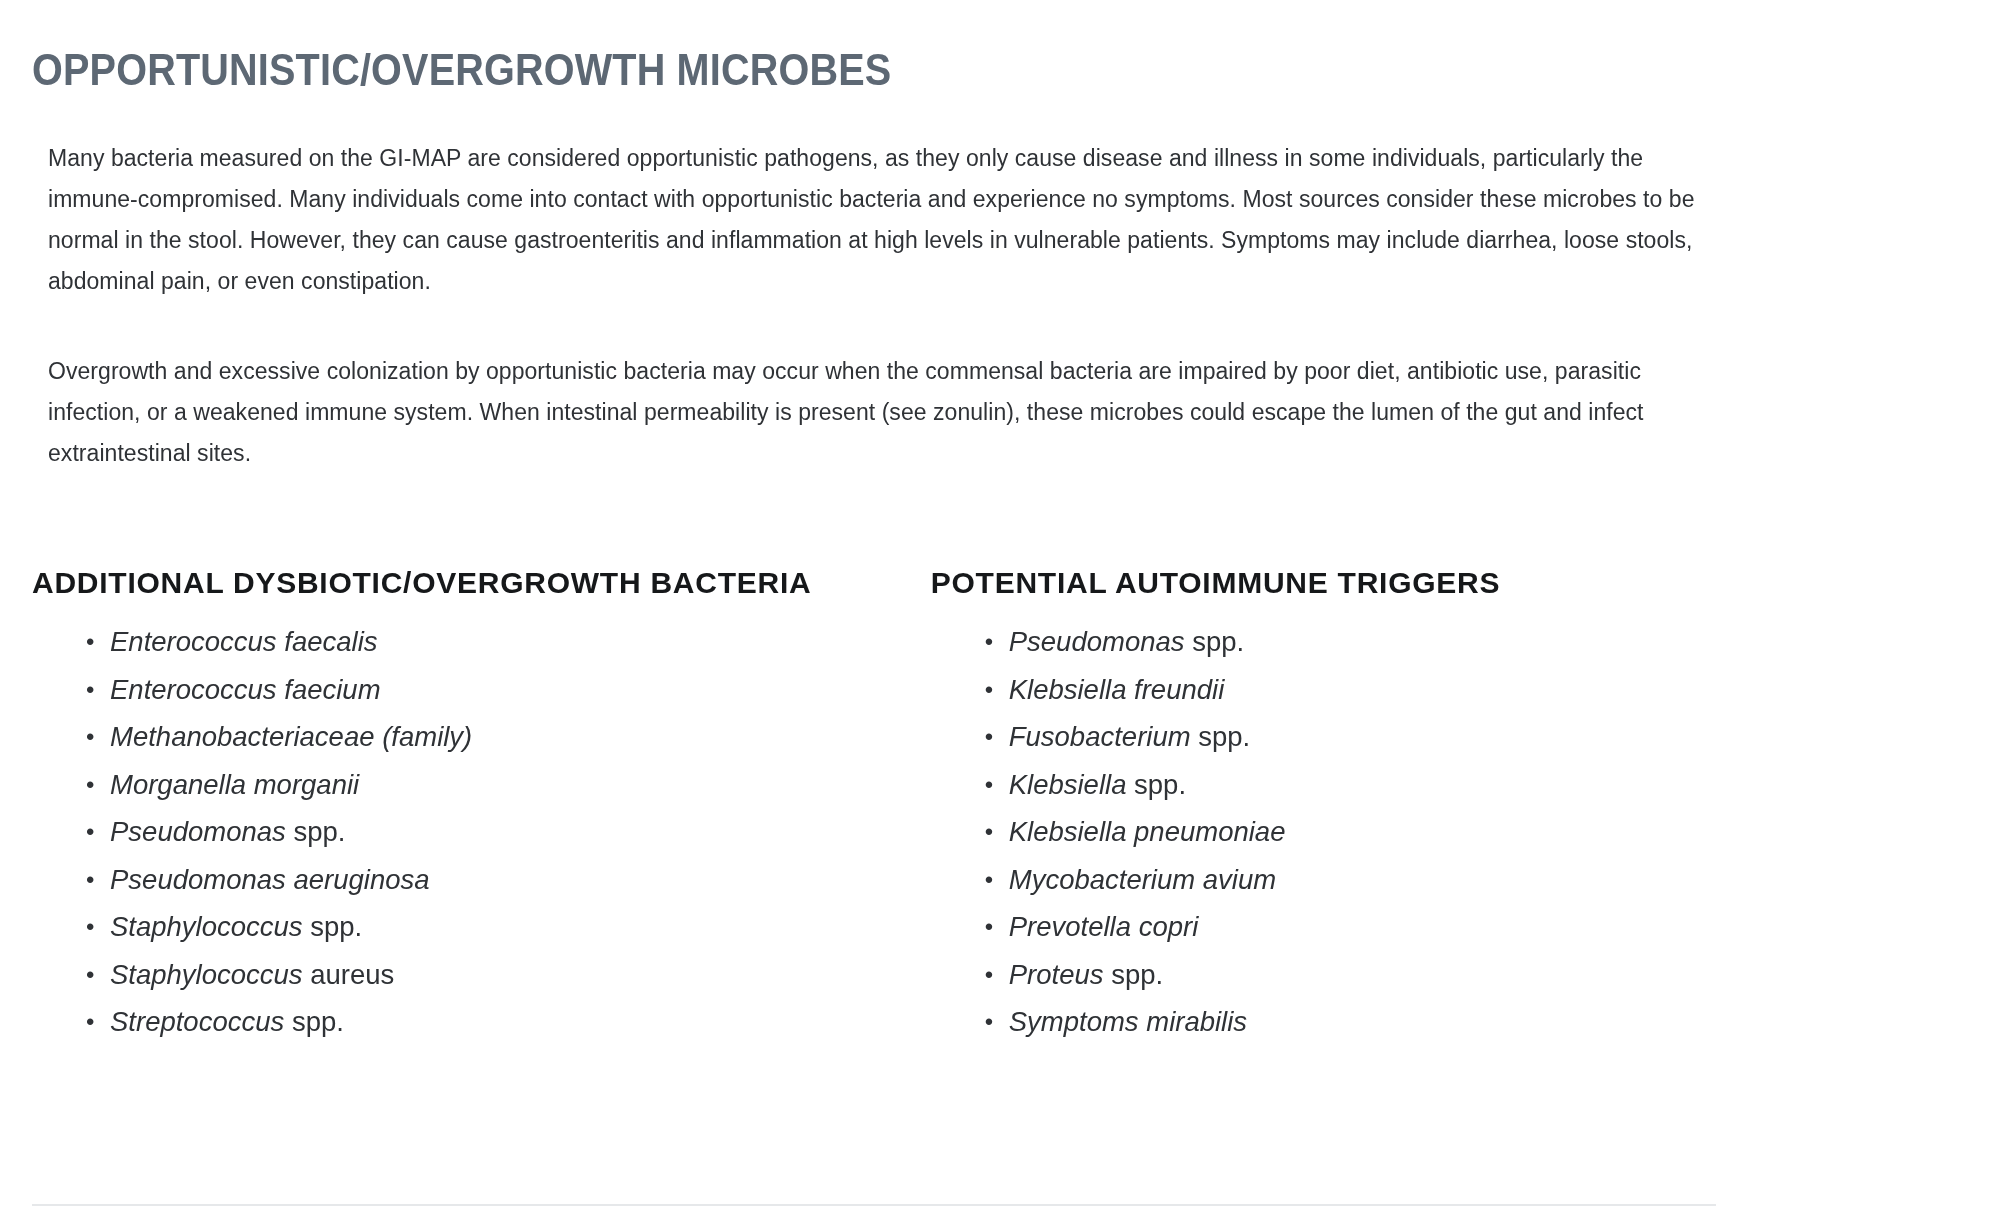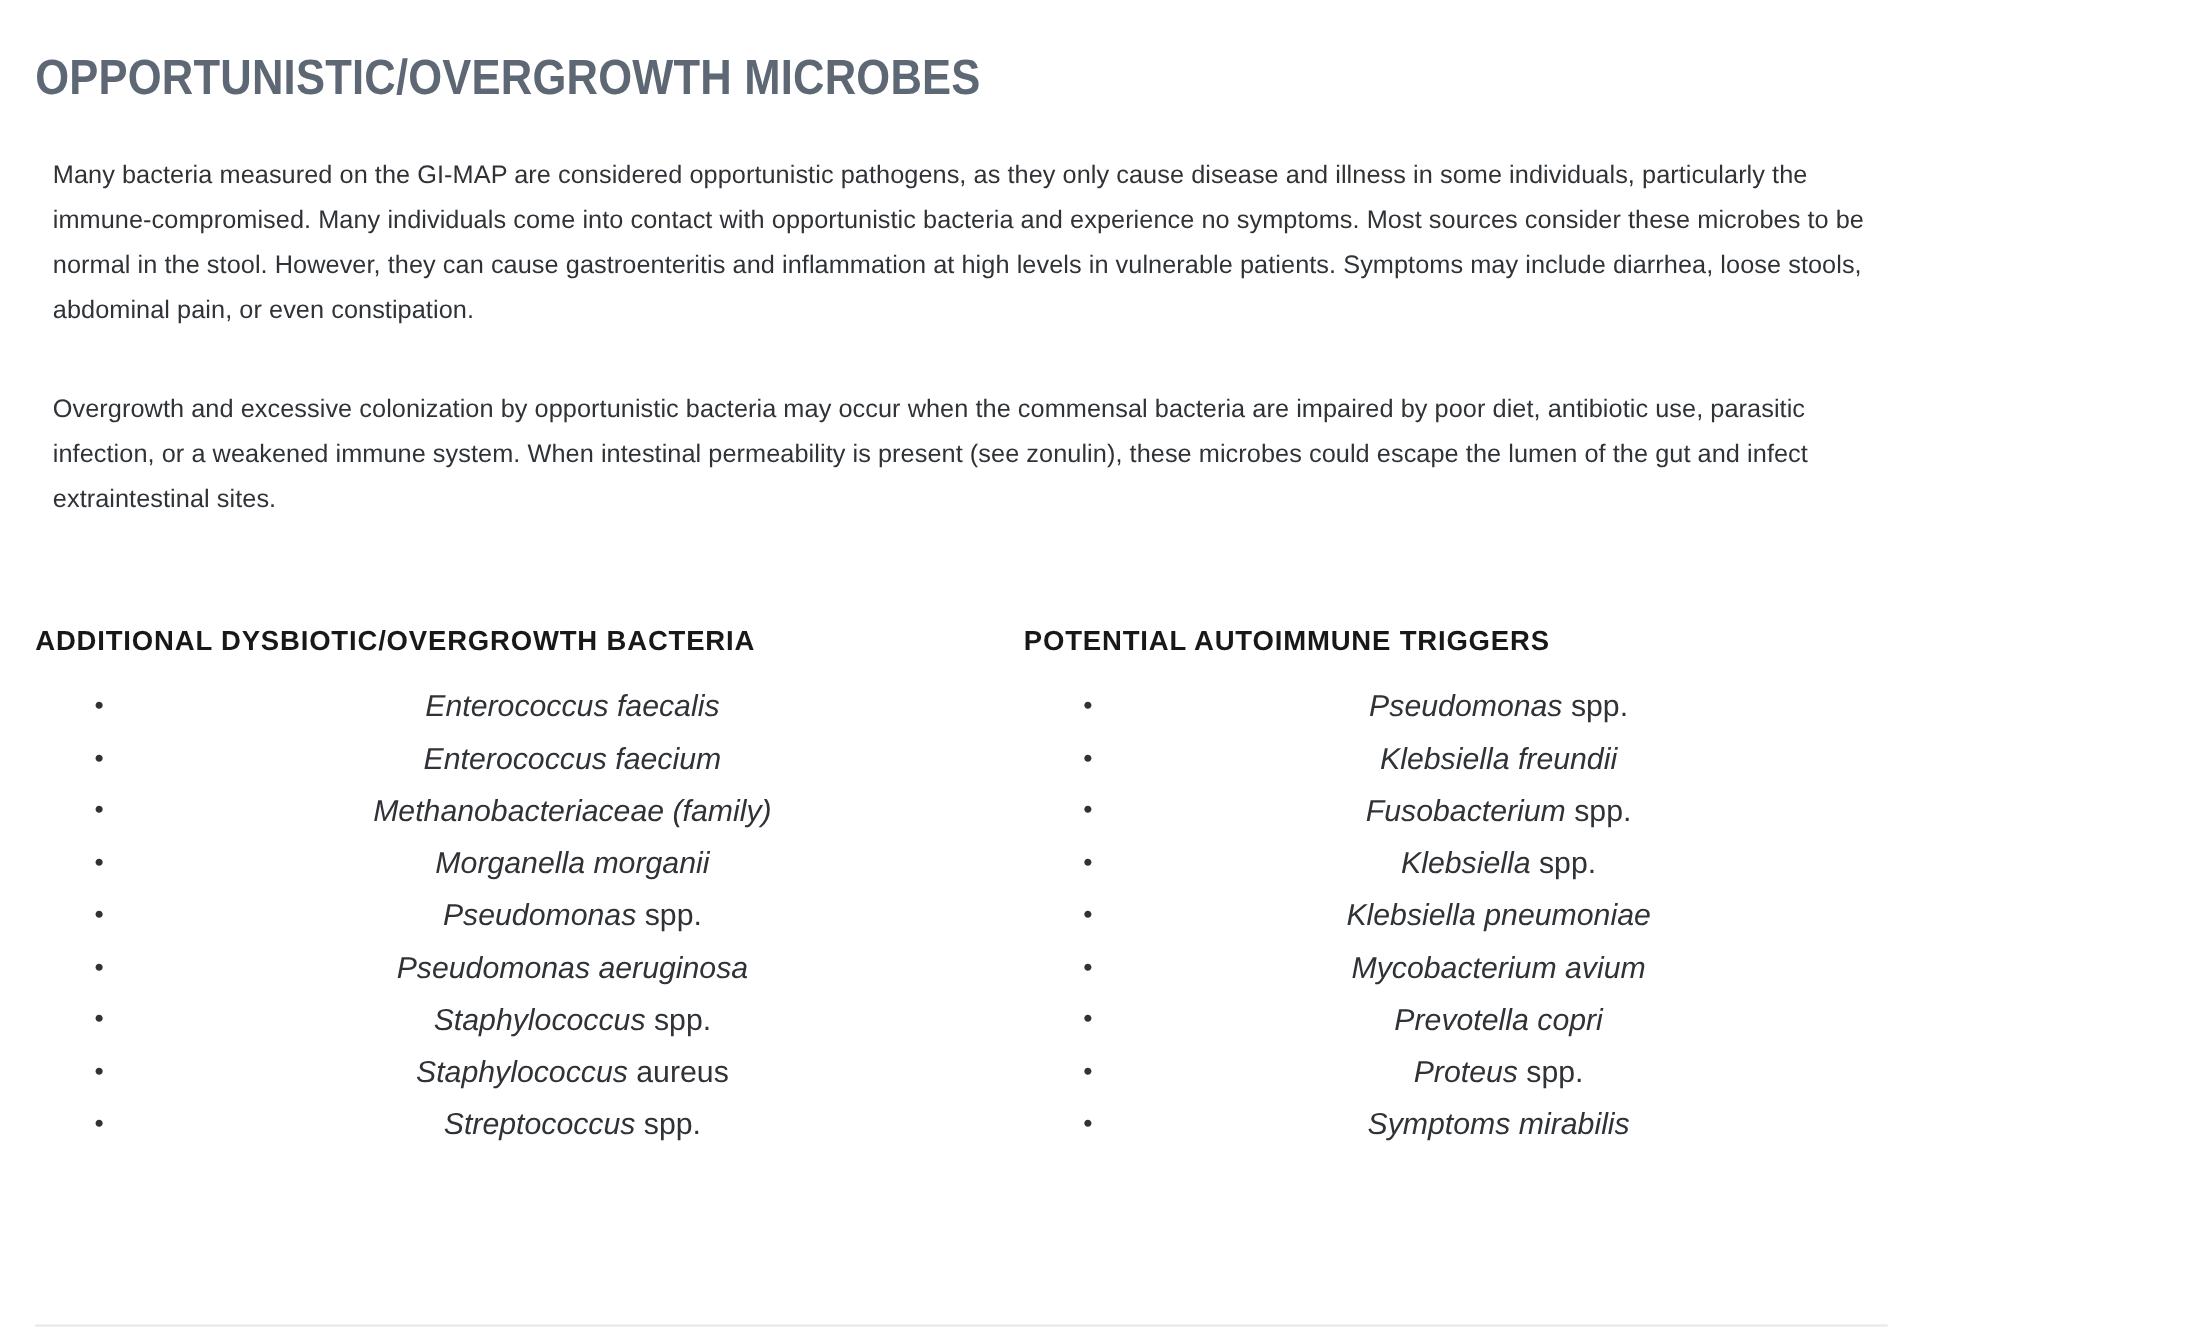--- a/index.html
+++ b/index.html
@@ -62,33 +62,32 @@
     padding-top: 78px;
   }
   .col {
     box-sizing: border-box;
   }
   .col-left  { width: 1030px; }
   .col-right { width: 900px; }
 
   .section-heading {
     margin: 0;
-    font-size: 25px;
+    font-size: 30px;
     line-height: 30px;
     font-weight: 700;
     letter-spacing: 0.75px;
     color: #16181a;
     white-space: nowrap;
   }
 
   .species-list {
     list-style: none;
     margin: 0;
     padding: 20px 0 0 0;
-    text-align: center;
   }
   .species-list li {
     position: relative;
     padding-left: 78px;
     font-size: 27.5px;
     line-height: 47.5px;
     color: #2f3236;
     white-space: nowrap;
   }
   .species-list li::before {

